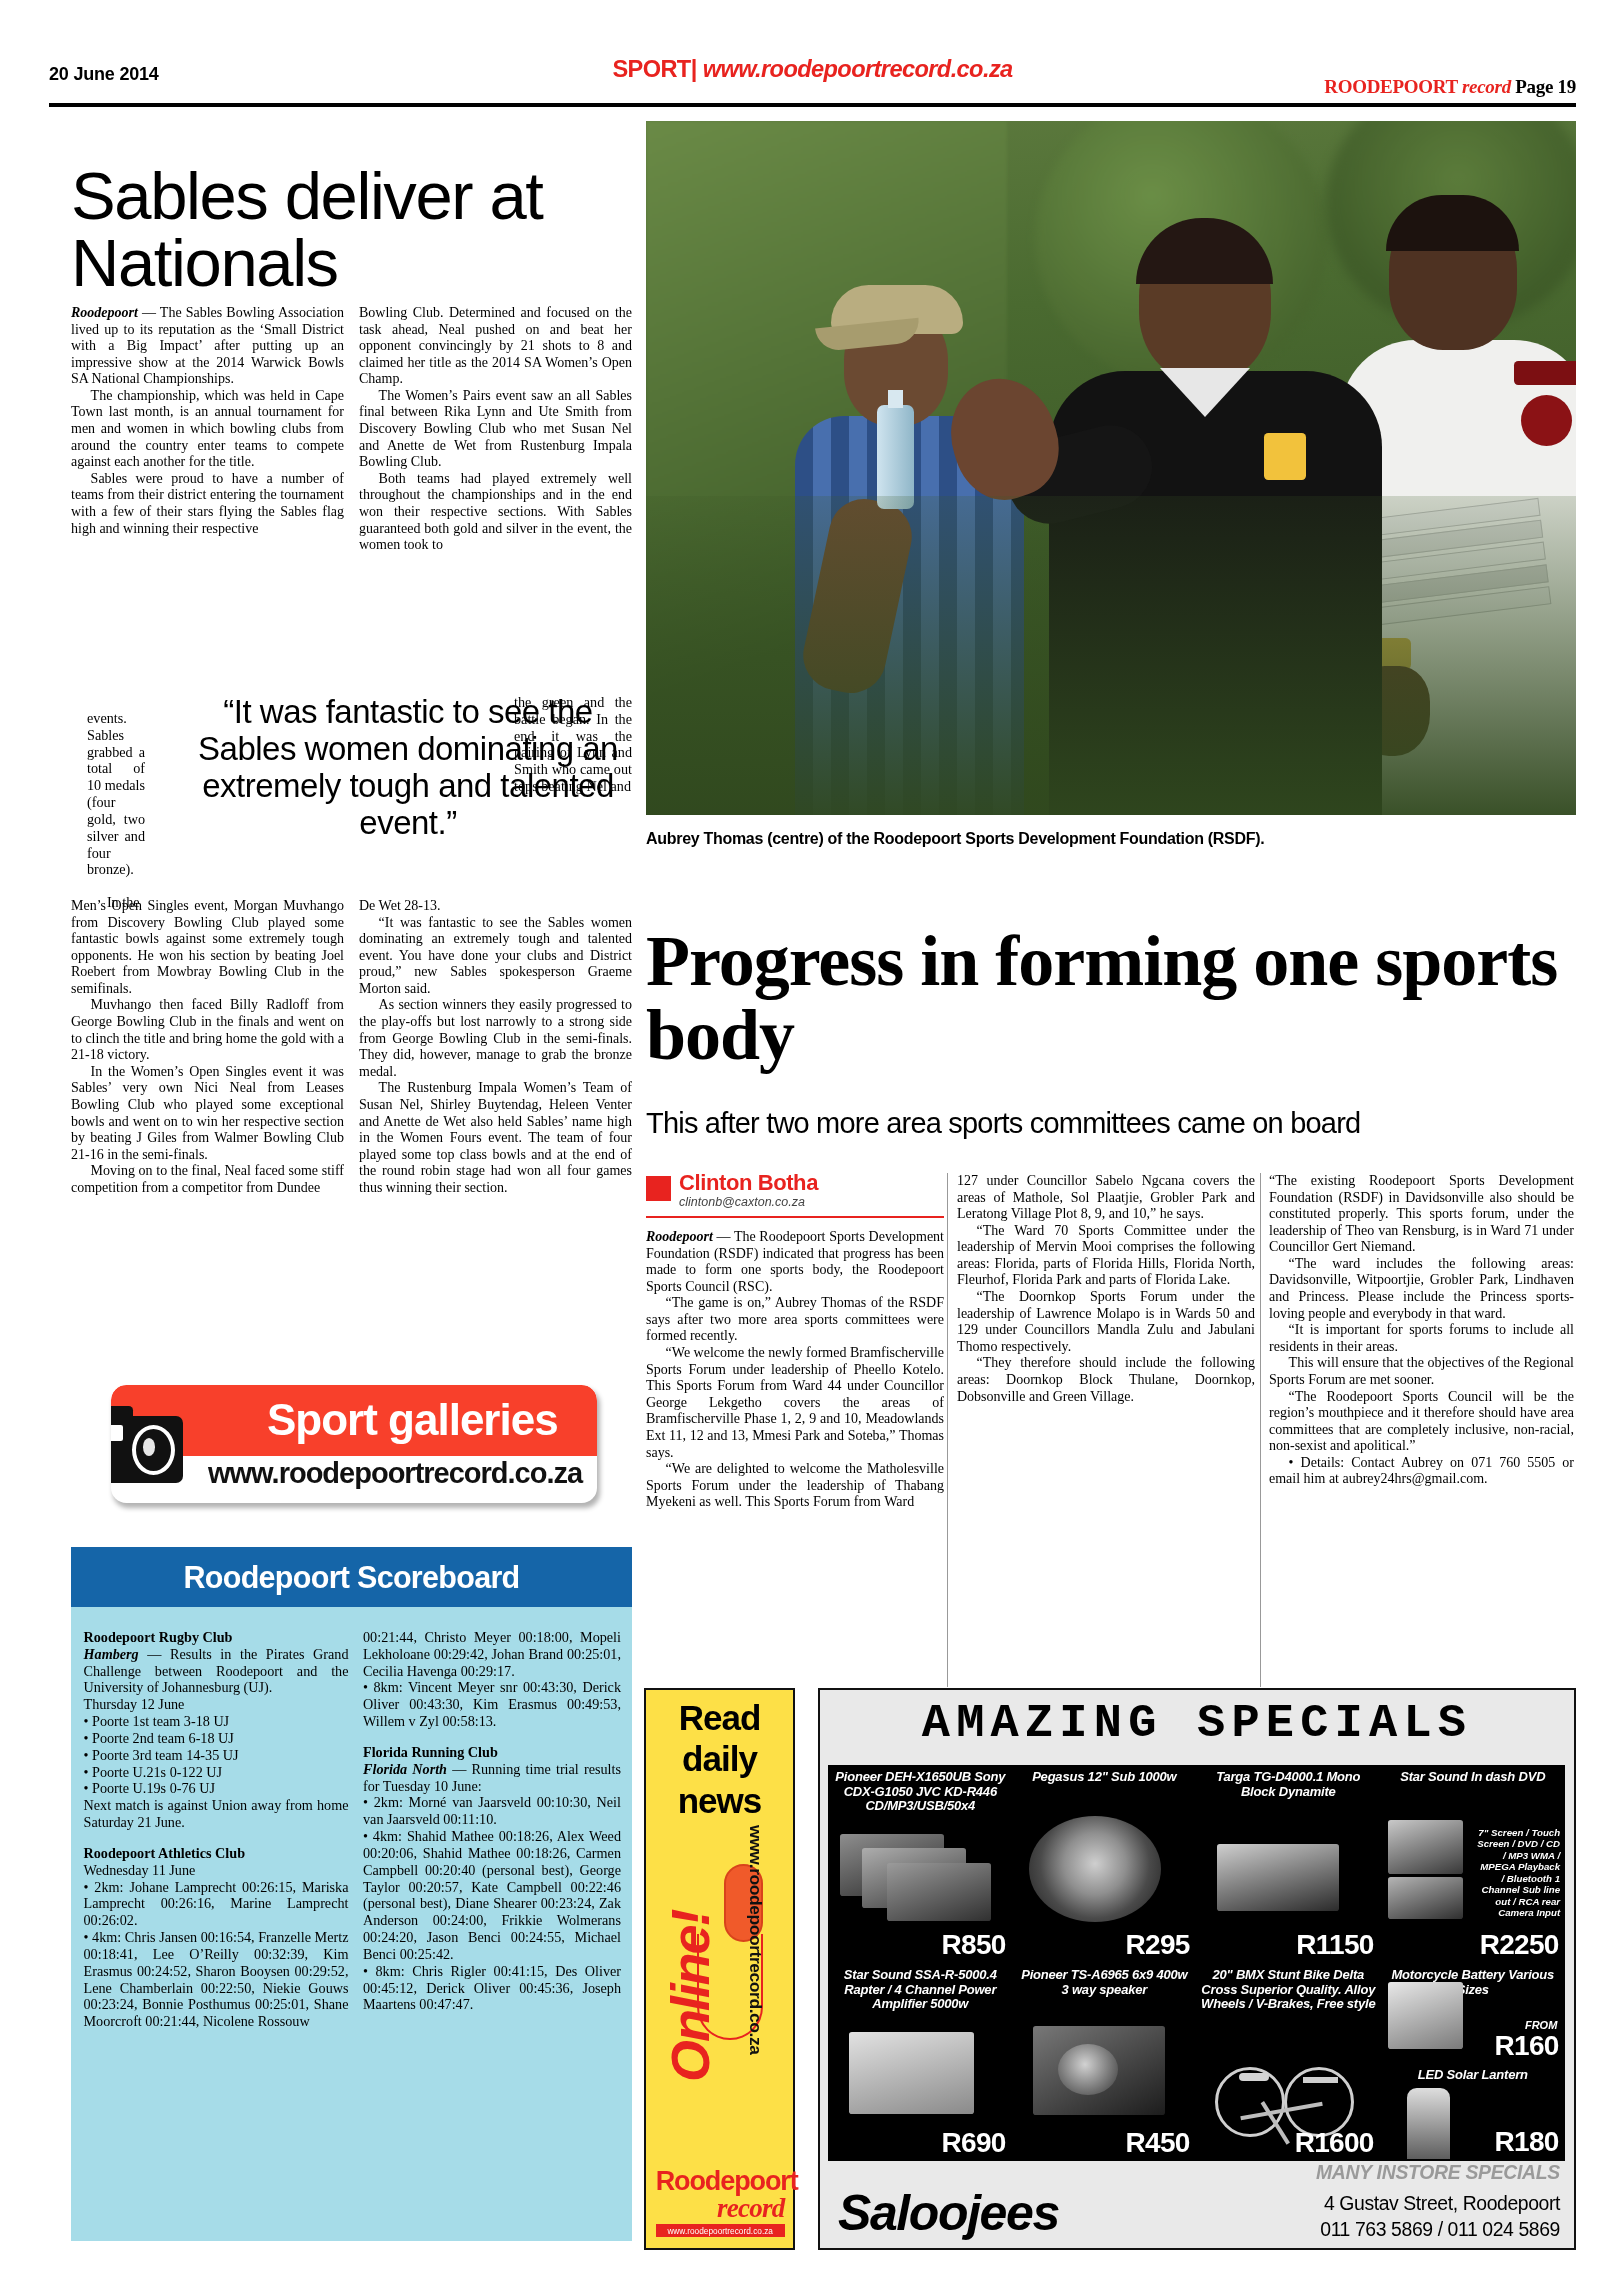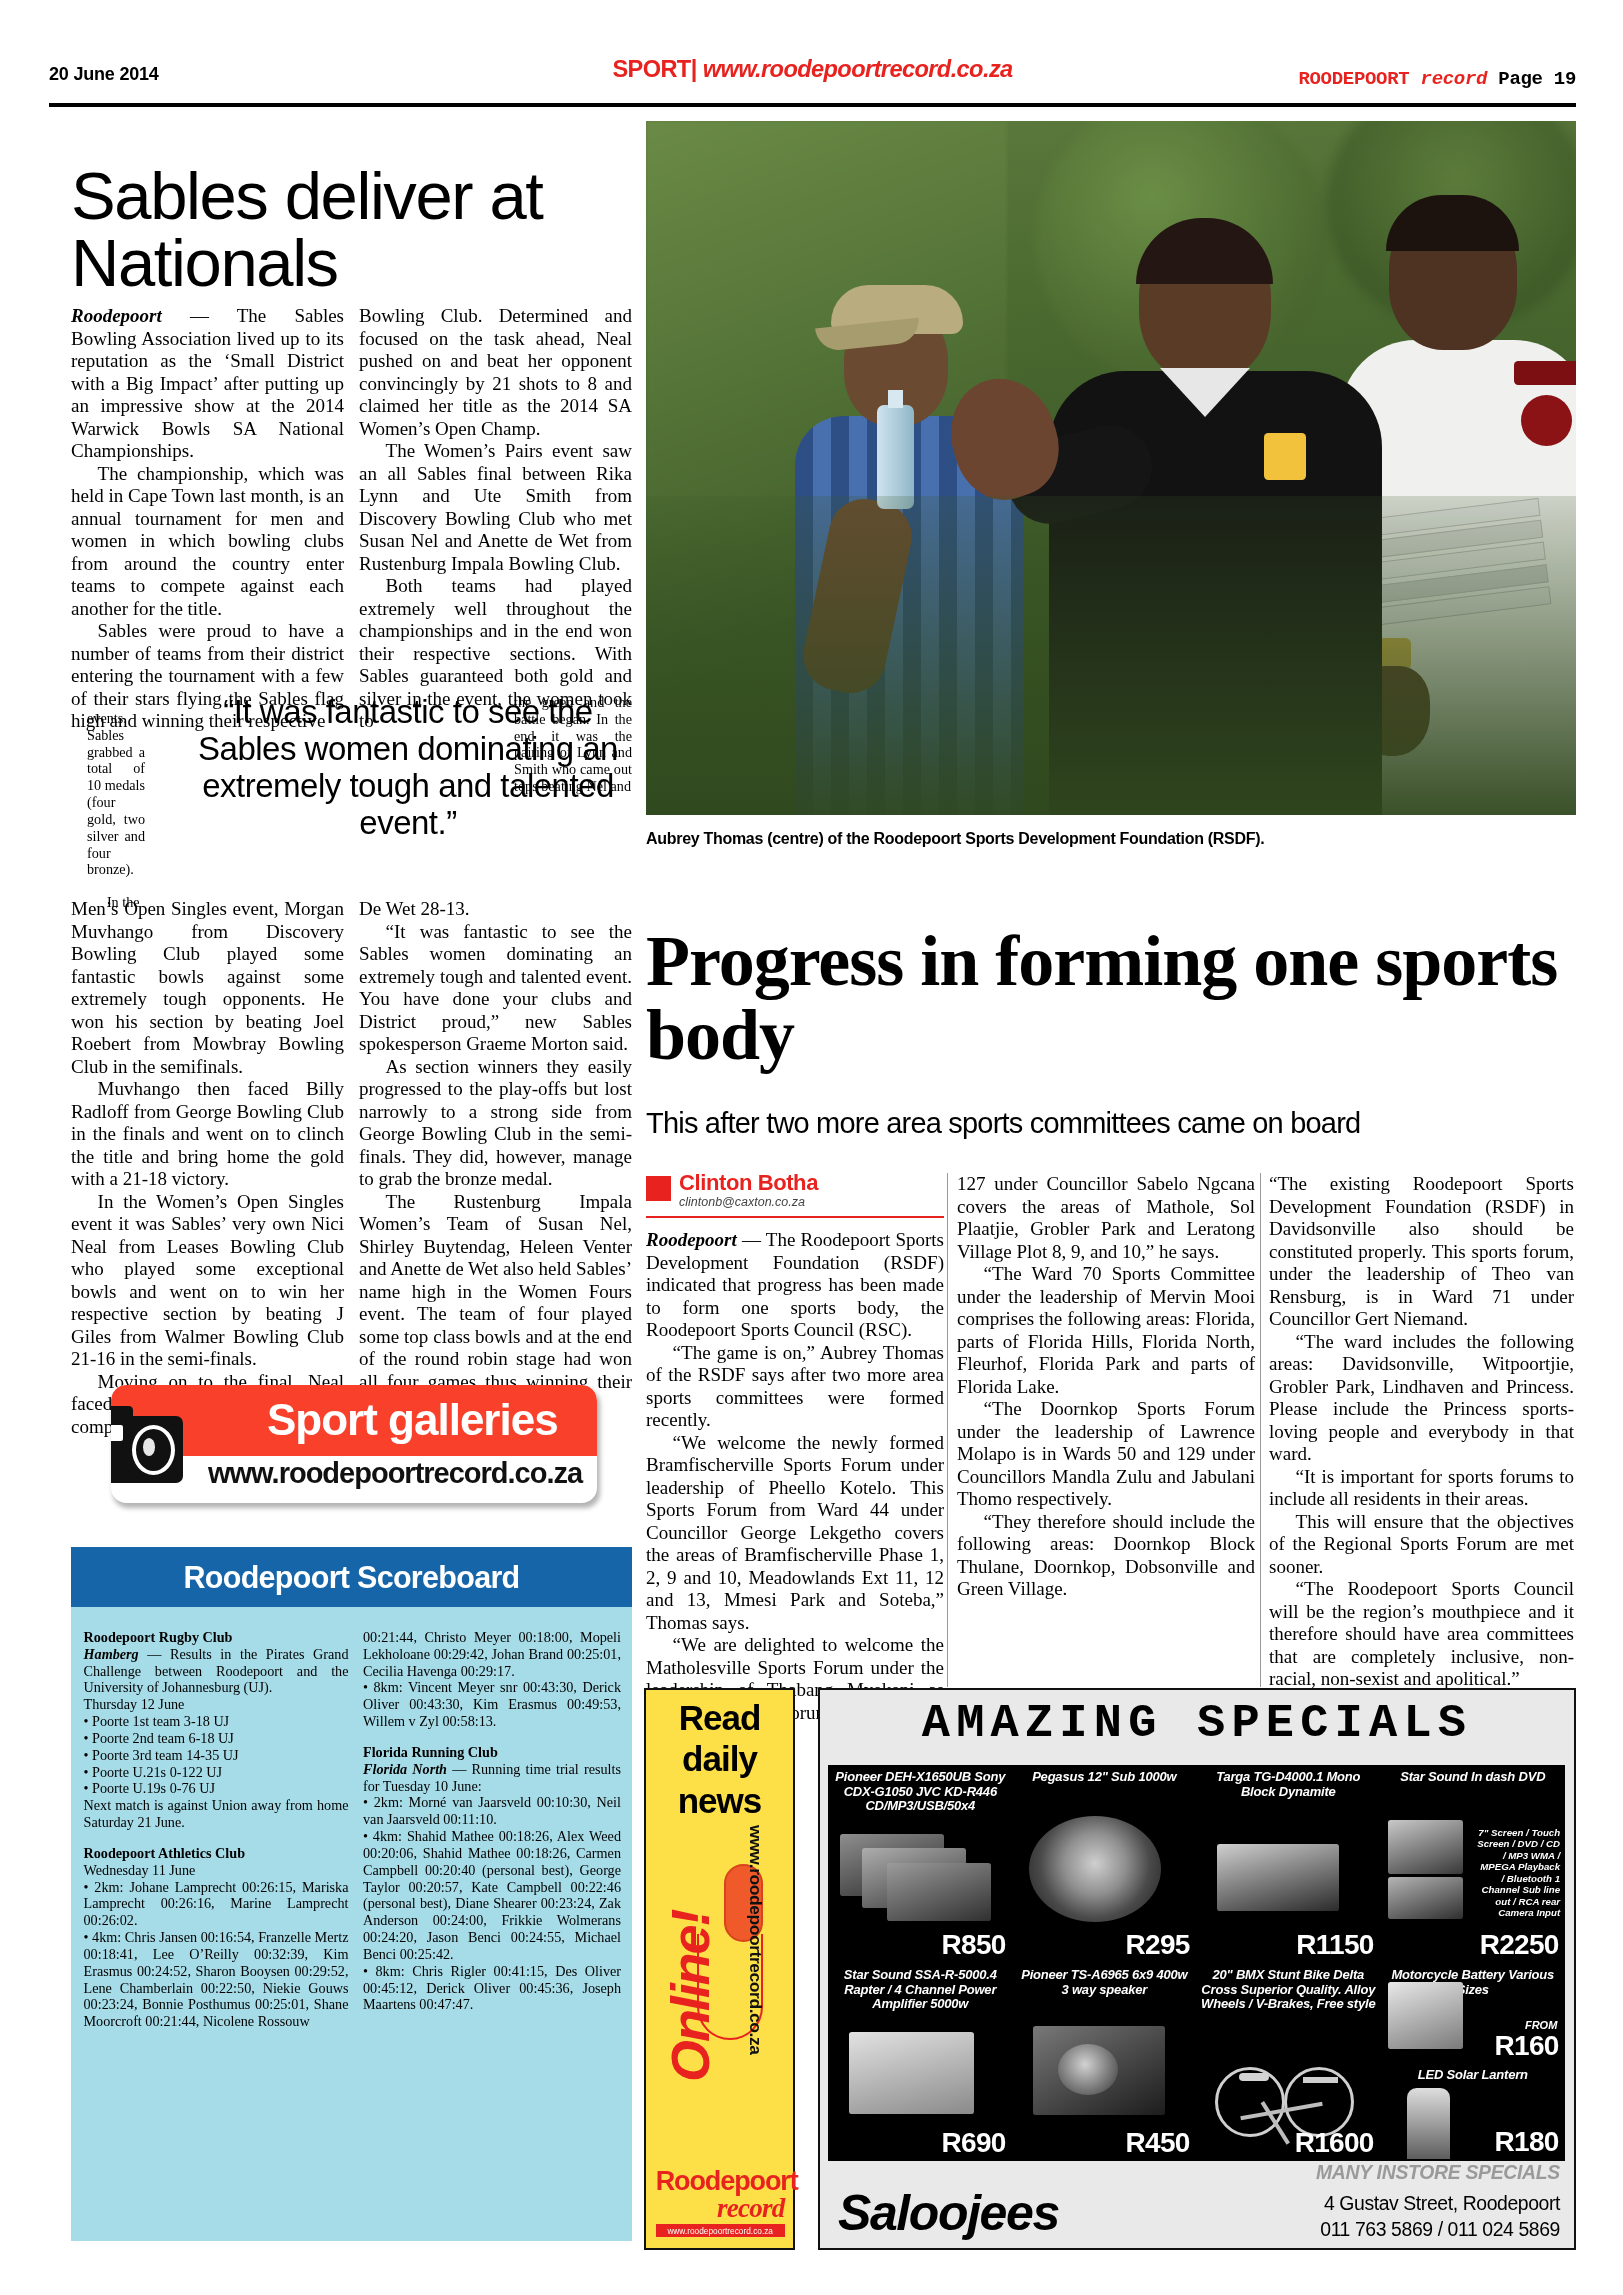--- a/index.html
+++ b/index.html
@@ -4,29 +4,29 @@
 <style>
   html,body{margin:0;padding:0;background:#fff;}
   body{width:1624px;height:2295px;font-family:"Liberation Serif",serif;color:#000;position:relative;overflow:hidden;}
   .page{position:absolute;inset:0;}
 
   
   .masthead{position:absolute;left:49px;top:56px;width:1527px;height:44px;}
   .mh-date{position:absolute;left:0;top:8.3px;font-family:"Liberation Sans",sans-serif;font-weight:bold;font-size:18px;letter-spacing:-0.2px;}
   .mh-center{position:absolute;left:50%;top:0;transform:translateX(-50%);font-family:"Liberation Sans",sans-serif;font-weight:bold;font-size:23.6px;color:#e8231f;white-space:nowrap;letter-spacing:-0.6px;}
   .mh-center .it{font-style:italic;}
-  .mh-right{position:absolute;right:0;top:12px;font-family:Liberation Mono, monospace;font-weight:bold;font-size:19px;color:#e8231f;white-space:nowrap;letter-spacing:-0.3px;}
+  .mh-right{position:absolute;right:0;top:20px;font-family:Liberation Serif, serif;font-weight:bold;font-size:19px;color:#e8231f;white-space:nowrap;letter-spacing:-0.3px;}
   .mh-right .it{font-style:italic;}
   .mh-right .pg{color:#000;}
   .mh-rule{position:absolute;left:49px;top:103px;width:1527px;height:4.2px;background:#000;}
 
   
   .headline-main{position:absolute;left:71px;top:117px;width:548px;font-family:"Liberation Sans",sans-serif;font-weight:normal;font-size:67px;line-height:1.0;letter-spacing:-1.4px;}
 
-  .col{position:absolute;font-family:"Liberation Serif",serif;font-size:19px;line-height:1.185;text-align:justify;}
+  .col{position:absolute;font-family:"Liberation Serif",serif;font-size:14px;line-height:1.185;text-align:justify;}
   .col p{margin:0;text-indent:1.4em;}
   .col p.first{text-indent:0;}
   .col .lead{font-weight:bold;font-style:italic;}
 
   .sab-c1{left:71px;top:305px;width:273px;}
   .sab-c2{left:359px;top:305px;width:273px;}
 
   .sab-c1-b{left:71px;top:898px;width:273px;}
   .sab-c2-b{left:359px;top:898px;width:273px;}
 

